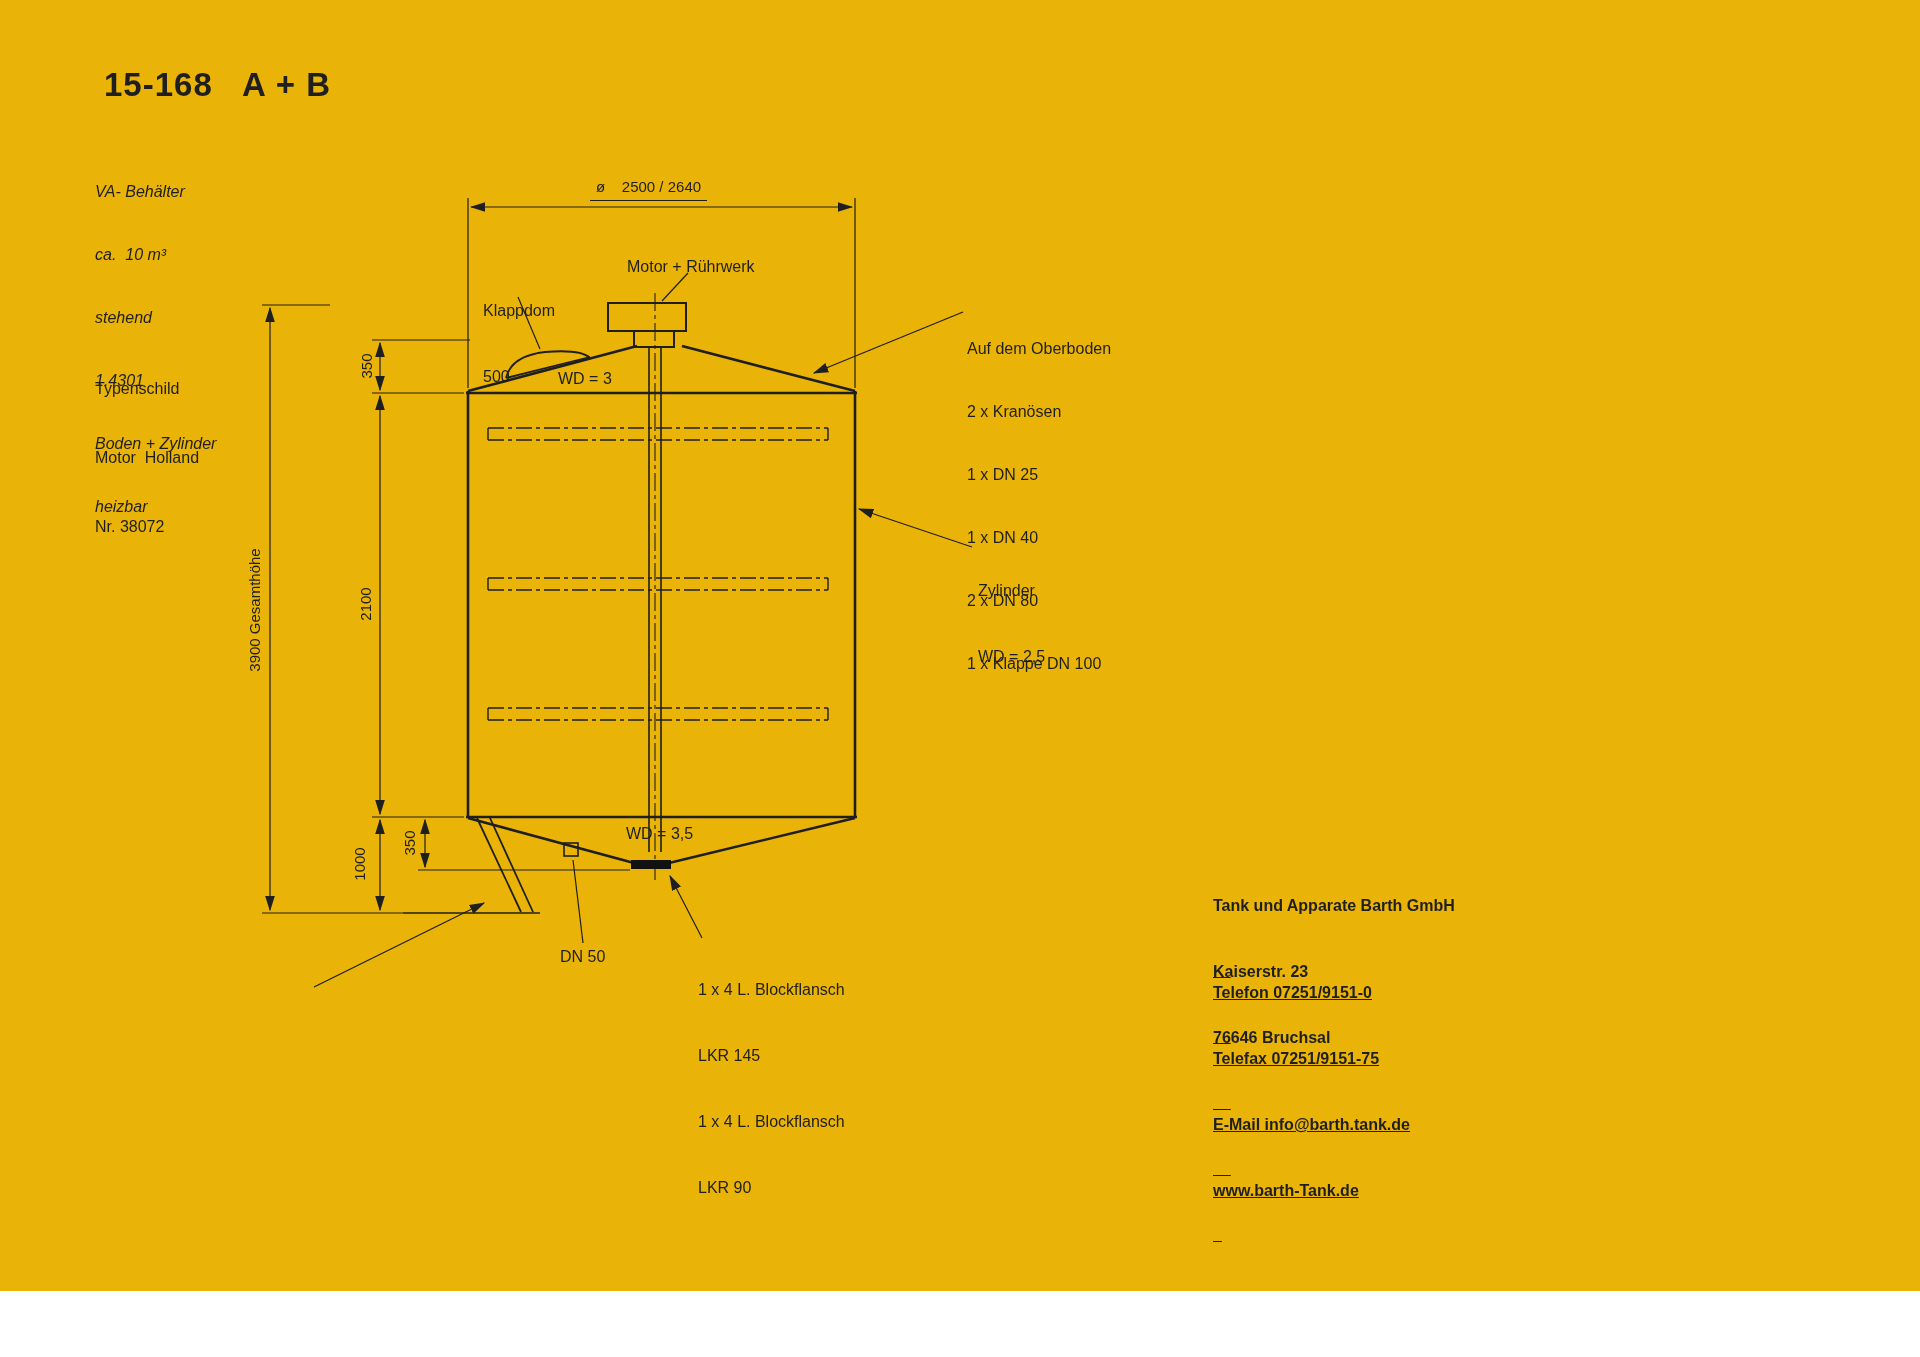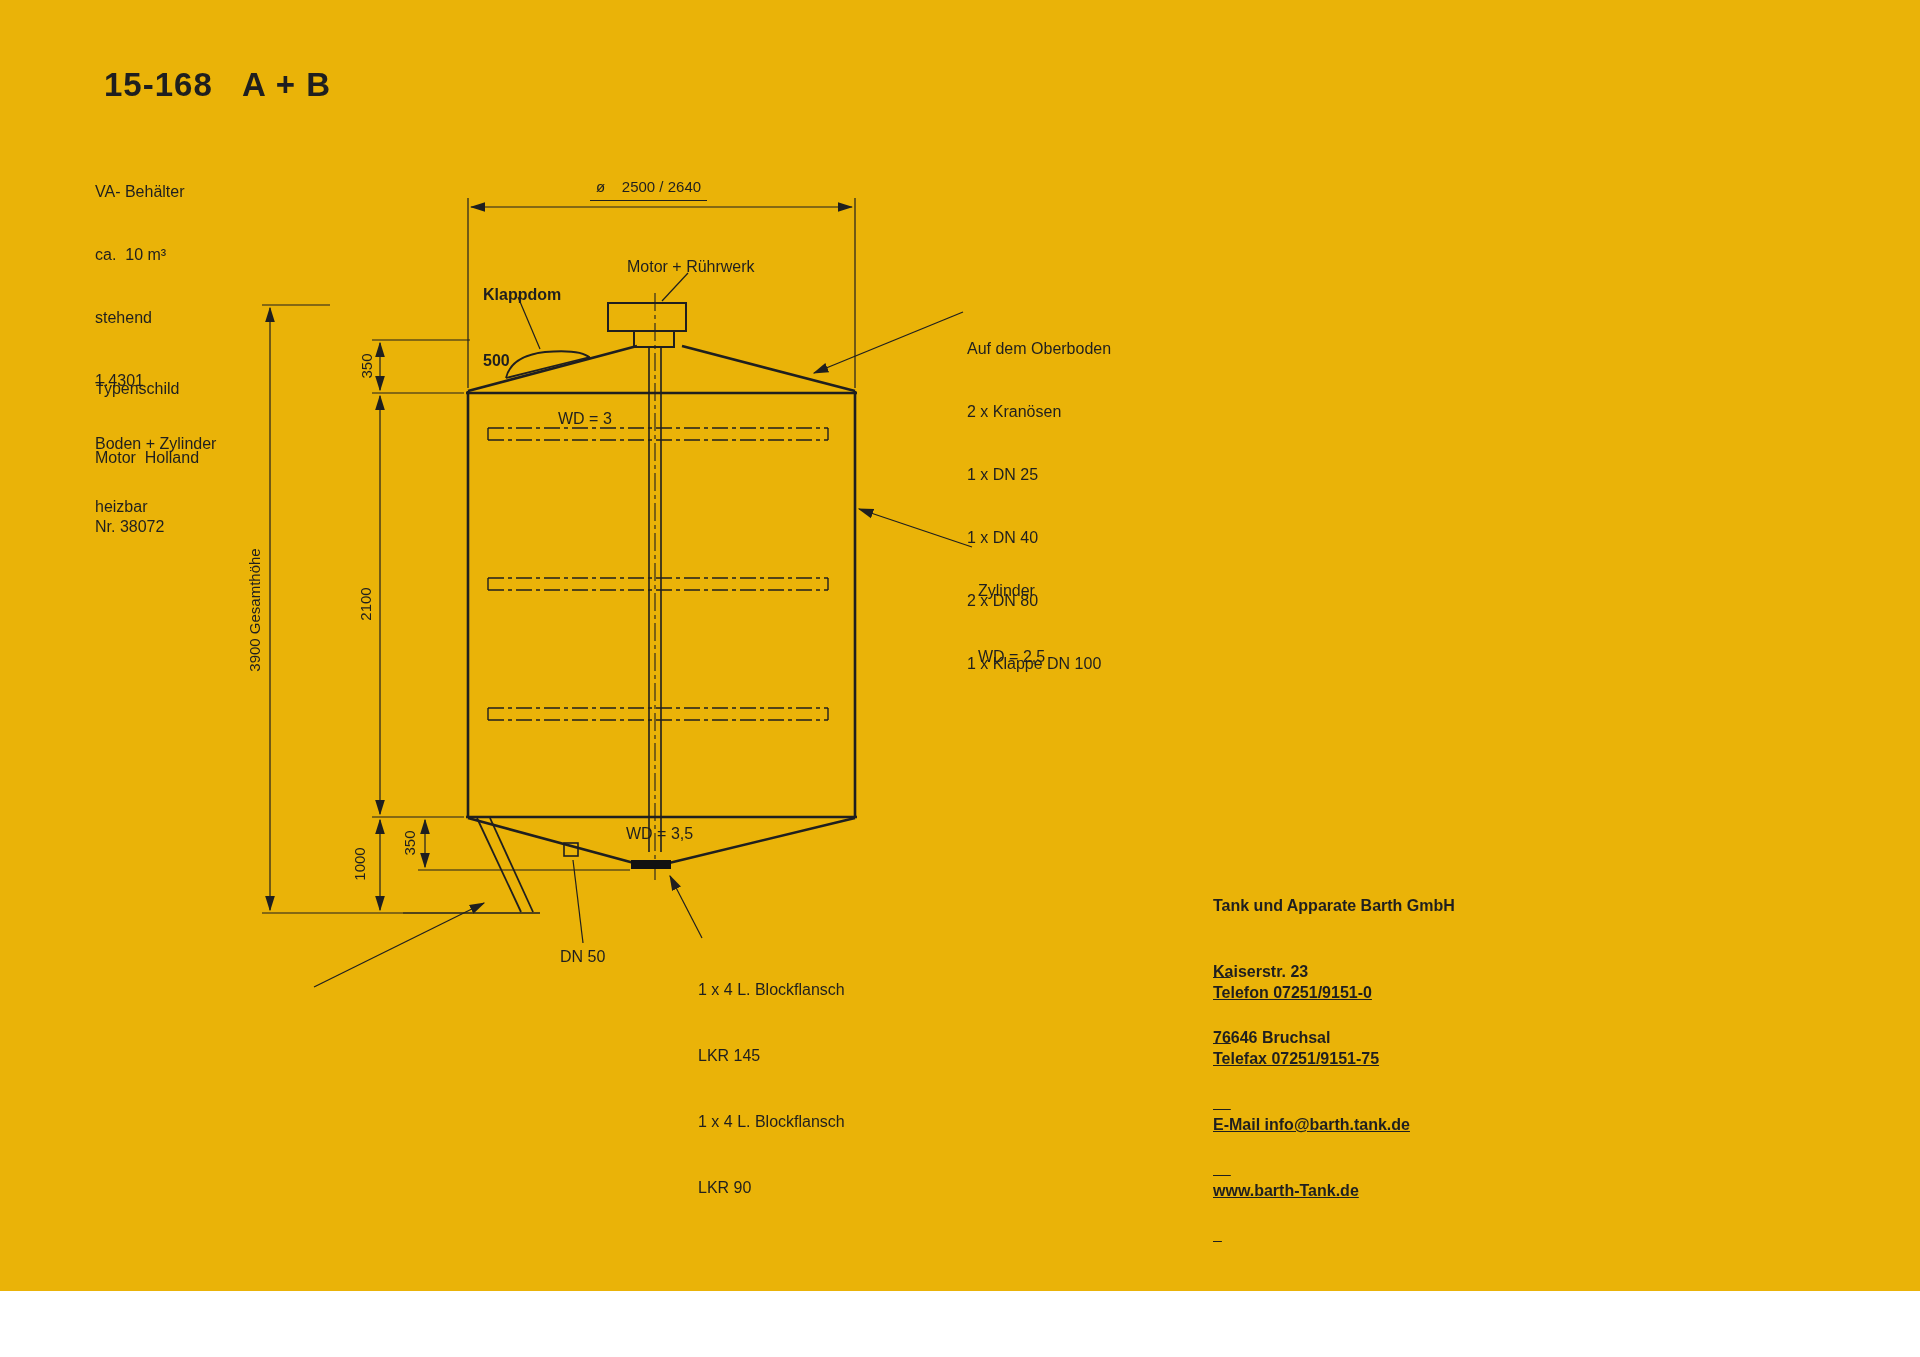--- a/index.html
+++ b/index.html
@@ -108,21 +108,21 @@
       <line x1="518" y1="297" x2="540" y2="349"></line>
       <line x1="688" y1="273" x2="662" y2="301"></line>
       <line x1="314" y1="987" x2="484" y2="903" marker-end="url(#arr)"></line>
       <line x1="583" y1="943" x2="573" y2="860"></line>
       <line x1="702" y1="938" x2="670" y2="876" marker-end="url(#arr)"></line>
     </g>
   </svg>
 
   <div class="abs txt title" style="left:104px;top:74px;">15-168   A + B</div>
 
-  <div class="abs txt" style="left:95px;top:139px;">
+  <div class="abs txt" style="left:95px;top:139px;font-style:italic;">
     <div>VA- Behälter</div>
     <div>ca.  10 m³</div>
     <div>stehend</div>
     <div>1.4301</div>
     <div>Boden + Zylinder</div>
     <div>heizbar</div>
   </div>
 
   <div class="abs txt" style="left:95px;top:331px;line-height:23px;">
     <div>Typenschild</div>
@@ -131,28 +131,28 @@
   </div>
 
   <div class="abs txt dimlabel underline" style="left:590px;top:176px;">ø    2500 / 2640</div>
 
   <div class="abs txt dimlabel rot" style="left:254px;top:610px;">3900 Gesamthöhe</div>
   <div class="abs txt dimlabel rot" style="left:366px;top:366px;">350</div>
   <div class="abs txt dimlabel rot" style="left:365px;top:604px;">2100</div>
   <div class="abs txt dimlabel rot" style="left:359px;top:864px;">1000</div>
   <div class="abs txt dimlabel rot" style="left:409px;top:843px;">350</div>
 
-  <div class="abs txt" style="left:483px;top:240px;line-height:22px;font-weight:bold;">
+  <div class="abs txt" style="left:483px;top:256px;line-height:22px;">
     <div>Klappdom</div>
     <div>500</div>
   </div>
 
   <div class="abs txt" style="left:627px;top:256px;">Motor + Rührwerk</div>
 
-  <div class="abs txt" style="left:558px;top:368px;margin-top:40px;">WD = 3</div>
+  <div class="abs txt" style="left:558px;top:368px;">WD = 3</div>
 
   <div class="abs txt" style="left:967px;top:296px;line-height:21px;">
     <div>Auf dem Oberboden</div>
     <div>2 x Kranösen</div>
     <div>1 x DN 25</div>
     <div>1 x DN 40</div>
     <div>2 x DN 80</div>
     <div>1 x Klappe DN 100</div>
   </div>
 

